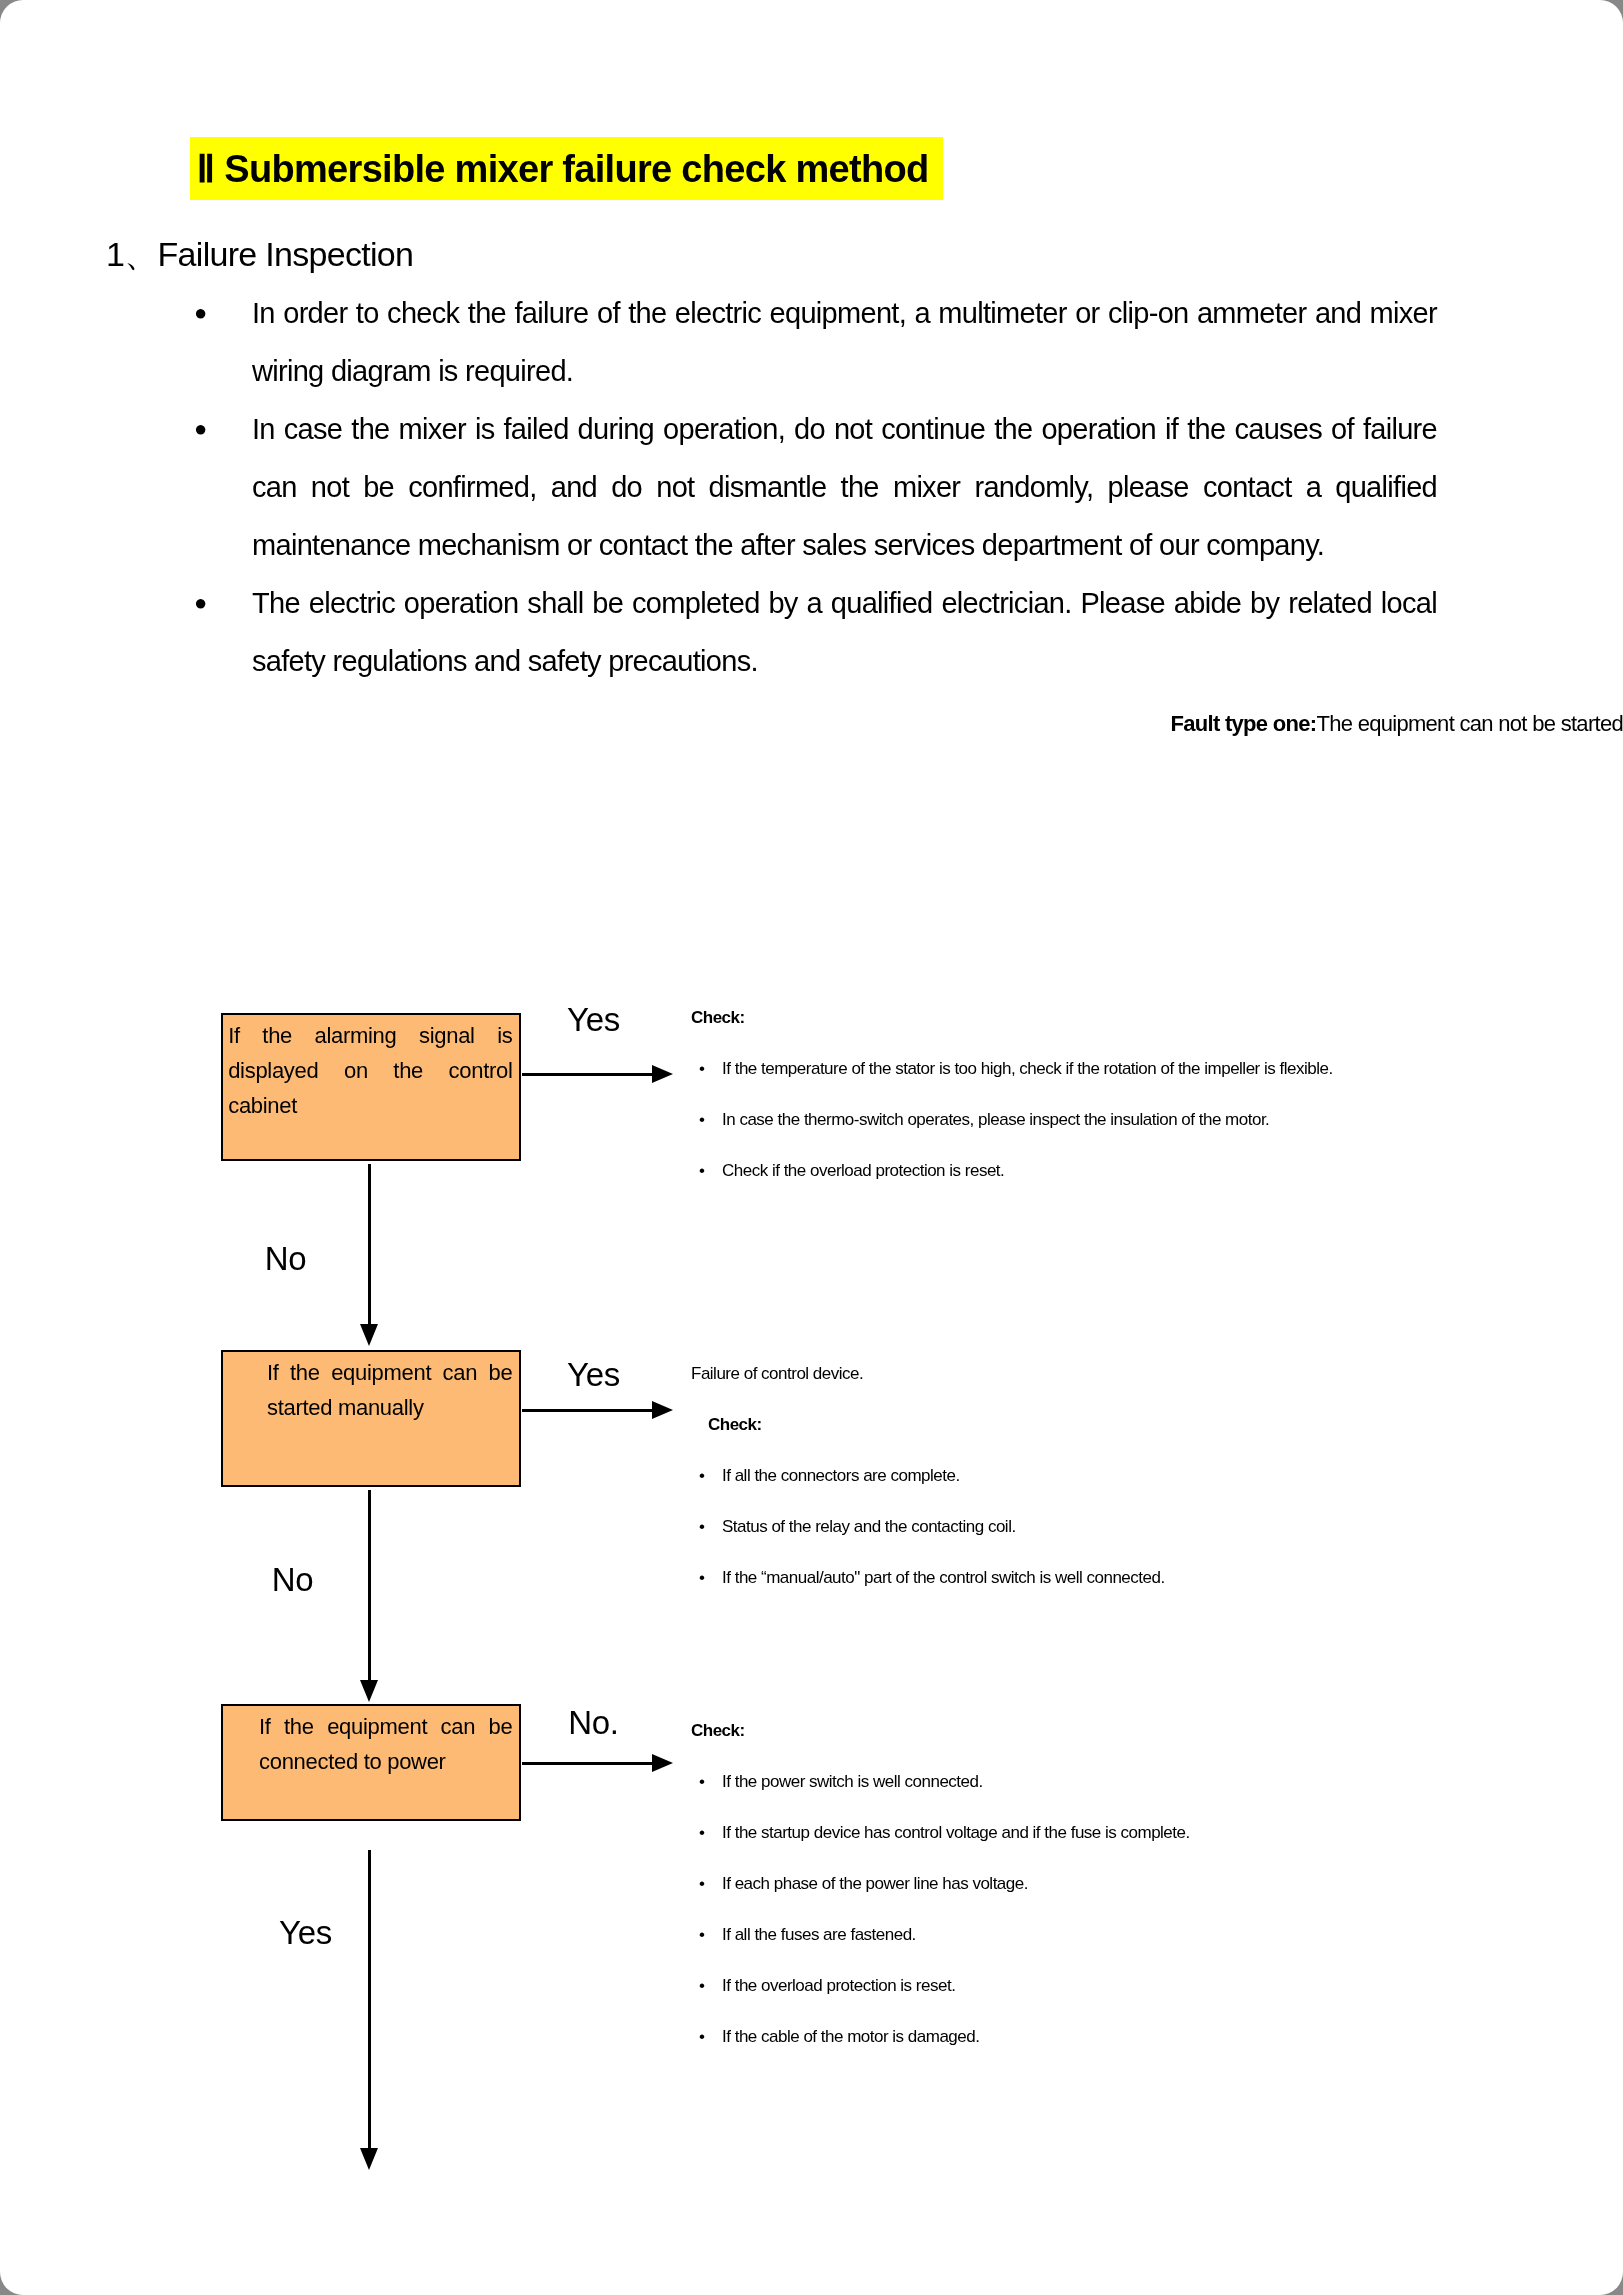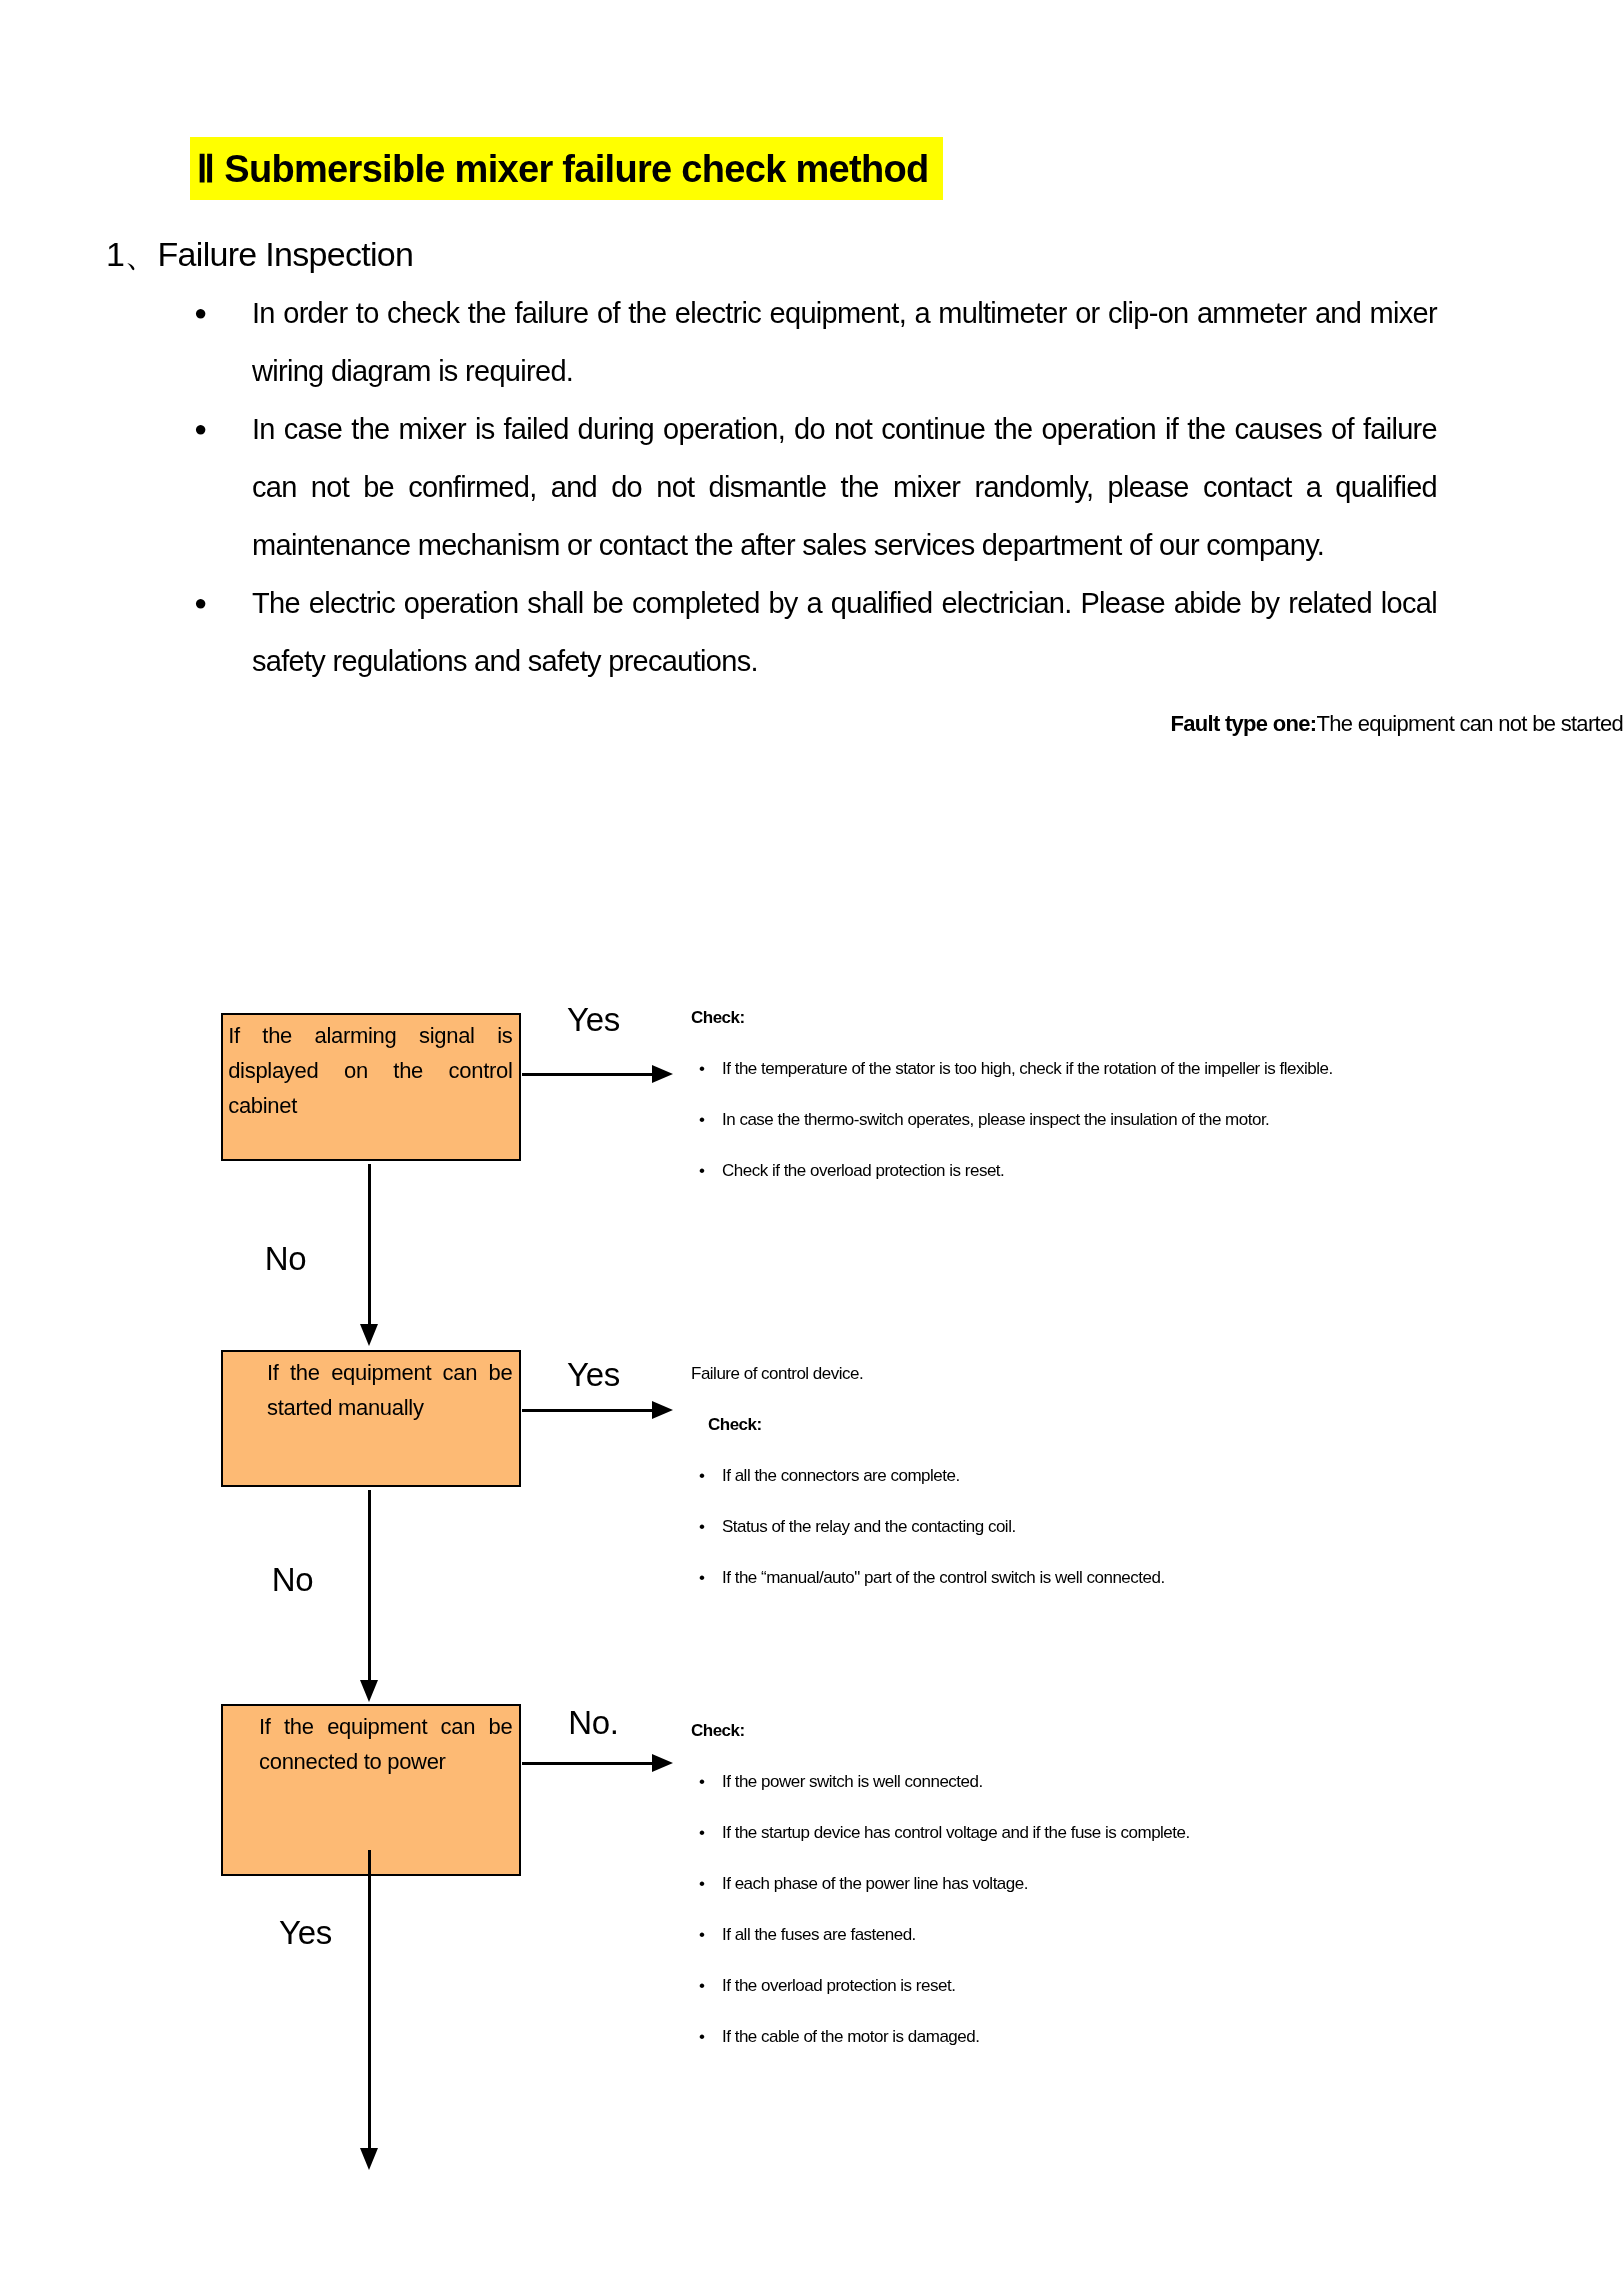--- a/index.html
+++ b/index.html
@@ -4,20 +4,21 @@
 <style>
   html,body { margin:0; padding:0; background:#888; }
   .page {
     position:relative;
     width:1623px; height:2295px;
     margin:0 auto;
     background:#ffffff;
     color:#000;
     font-family:"Liberation Sans", sans-serif;
     overflow:hidden;
+    border-radius:23px;
   }
   
   h1.doc-title { margin:0; padding:145px 0 0 190px; }
   h1.doc-title .hl {
     background:#ffff00;
     font-size:38px; font-weight:bold; line-height:46px;
     padding:10.5px 14.4px 10.5px 6.5px;
     letter-spacing:-0.7px;
   }
   h2.section-heading {
@@ -54,21 +55,21 @@
   .fc-box {
     position:absolute; left:221px; width:300px;
     border:2.6px solid #000; box-sizing:border-box;
     padding:2.6px 6.5px 2.6px 5.2px;
     font-size:22px; line-height:35px; letter-spacing:-0.3px;
     text-align:justify;
     background:#fdba74;
   }
   .fc-box-1 { top:77px;  height:148px; }
   .fc-box-2 { top:414px;  height:137px;padding-left:44px; }
-  .fc-box-3 { top:768px; height:172px;padding-left:36px; }
+  .fc-box-3 { top:768px; height:117px;padding-left:36px; }
   .fc-label {
     position:absolute; width:85px;
     font-size:33px; line-height:39px; letter-spacing:-0.3px;
     text-align:center;
   }
   .lbl-yes-1 { left:551px; top:64px;  }
   .lbl-yes-2 { left:551px; top:419px; }
   .lbl-no-3  { left:551px; top:767px;}
   .lbl-down-1 { left:243px; top:303px;  }
   .lbl-down-2 { left:250px; top:624px;  }

